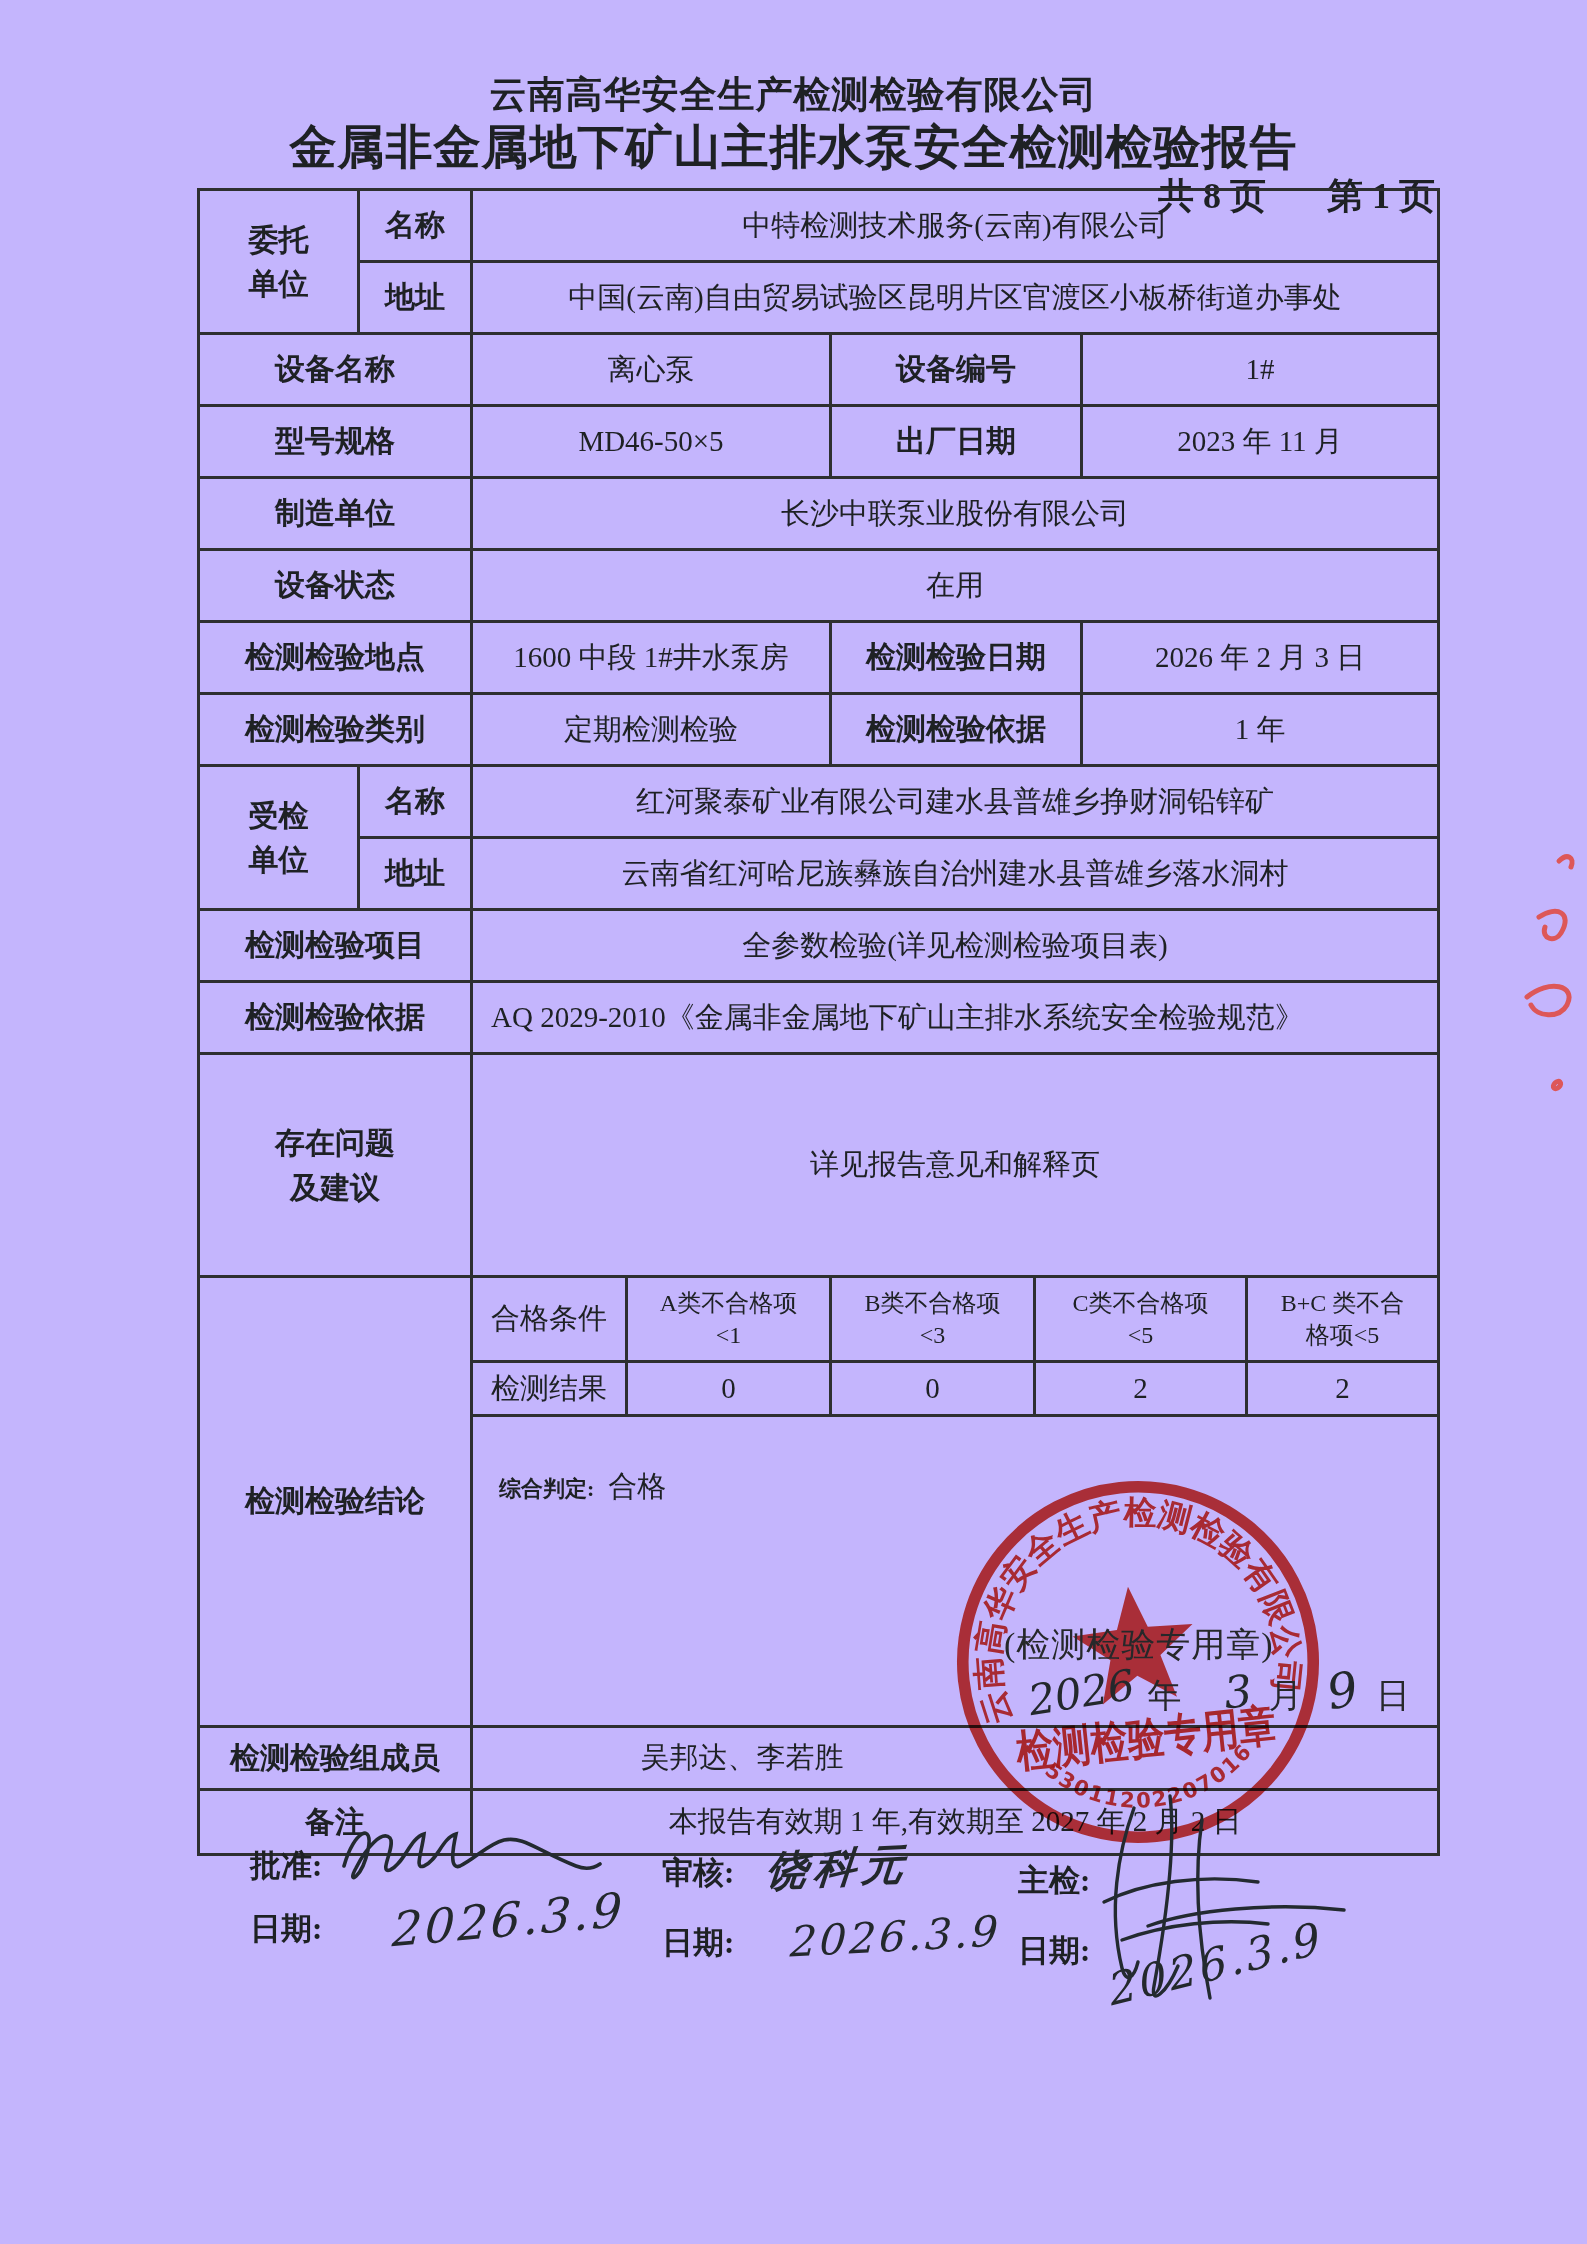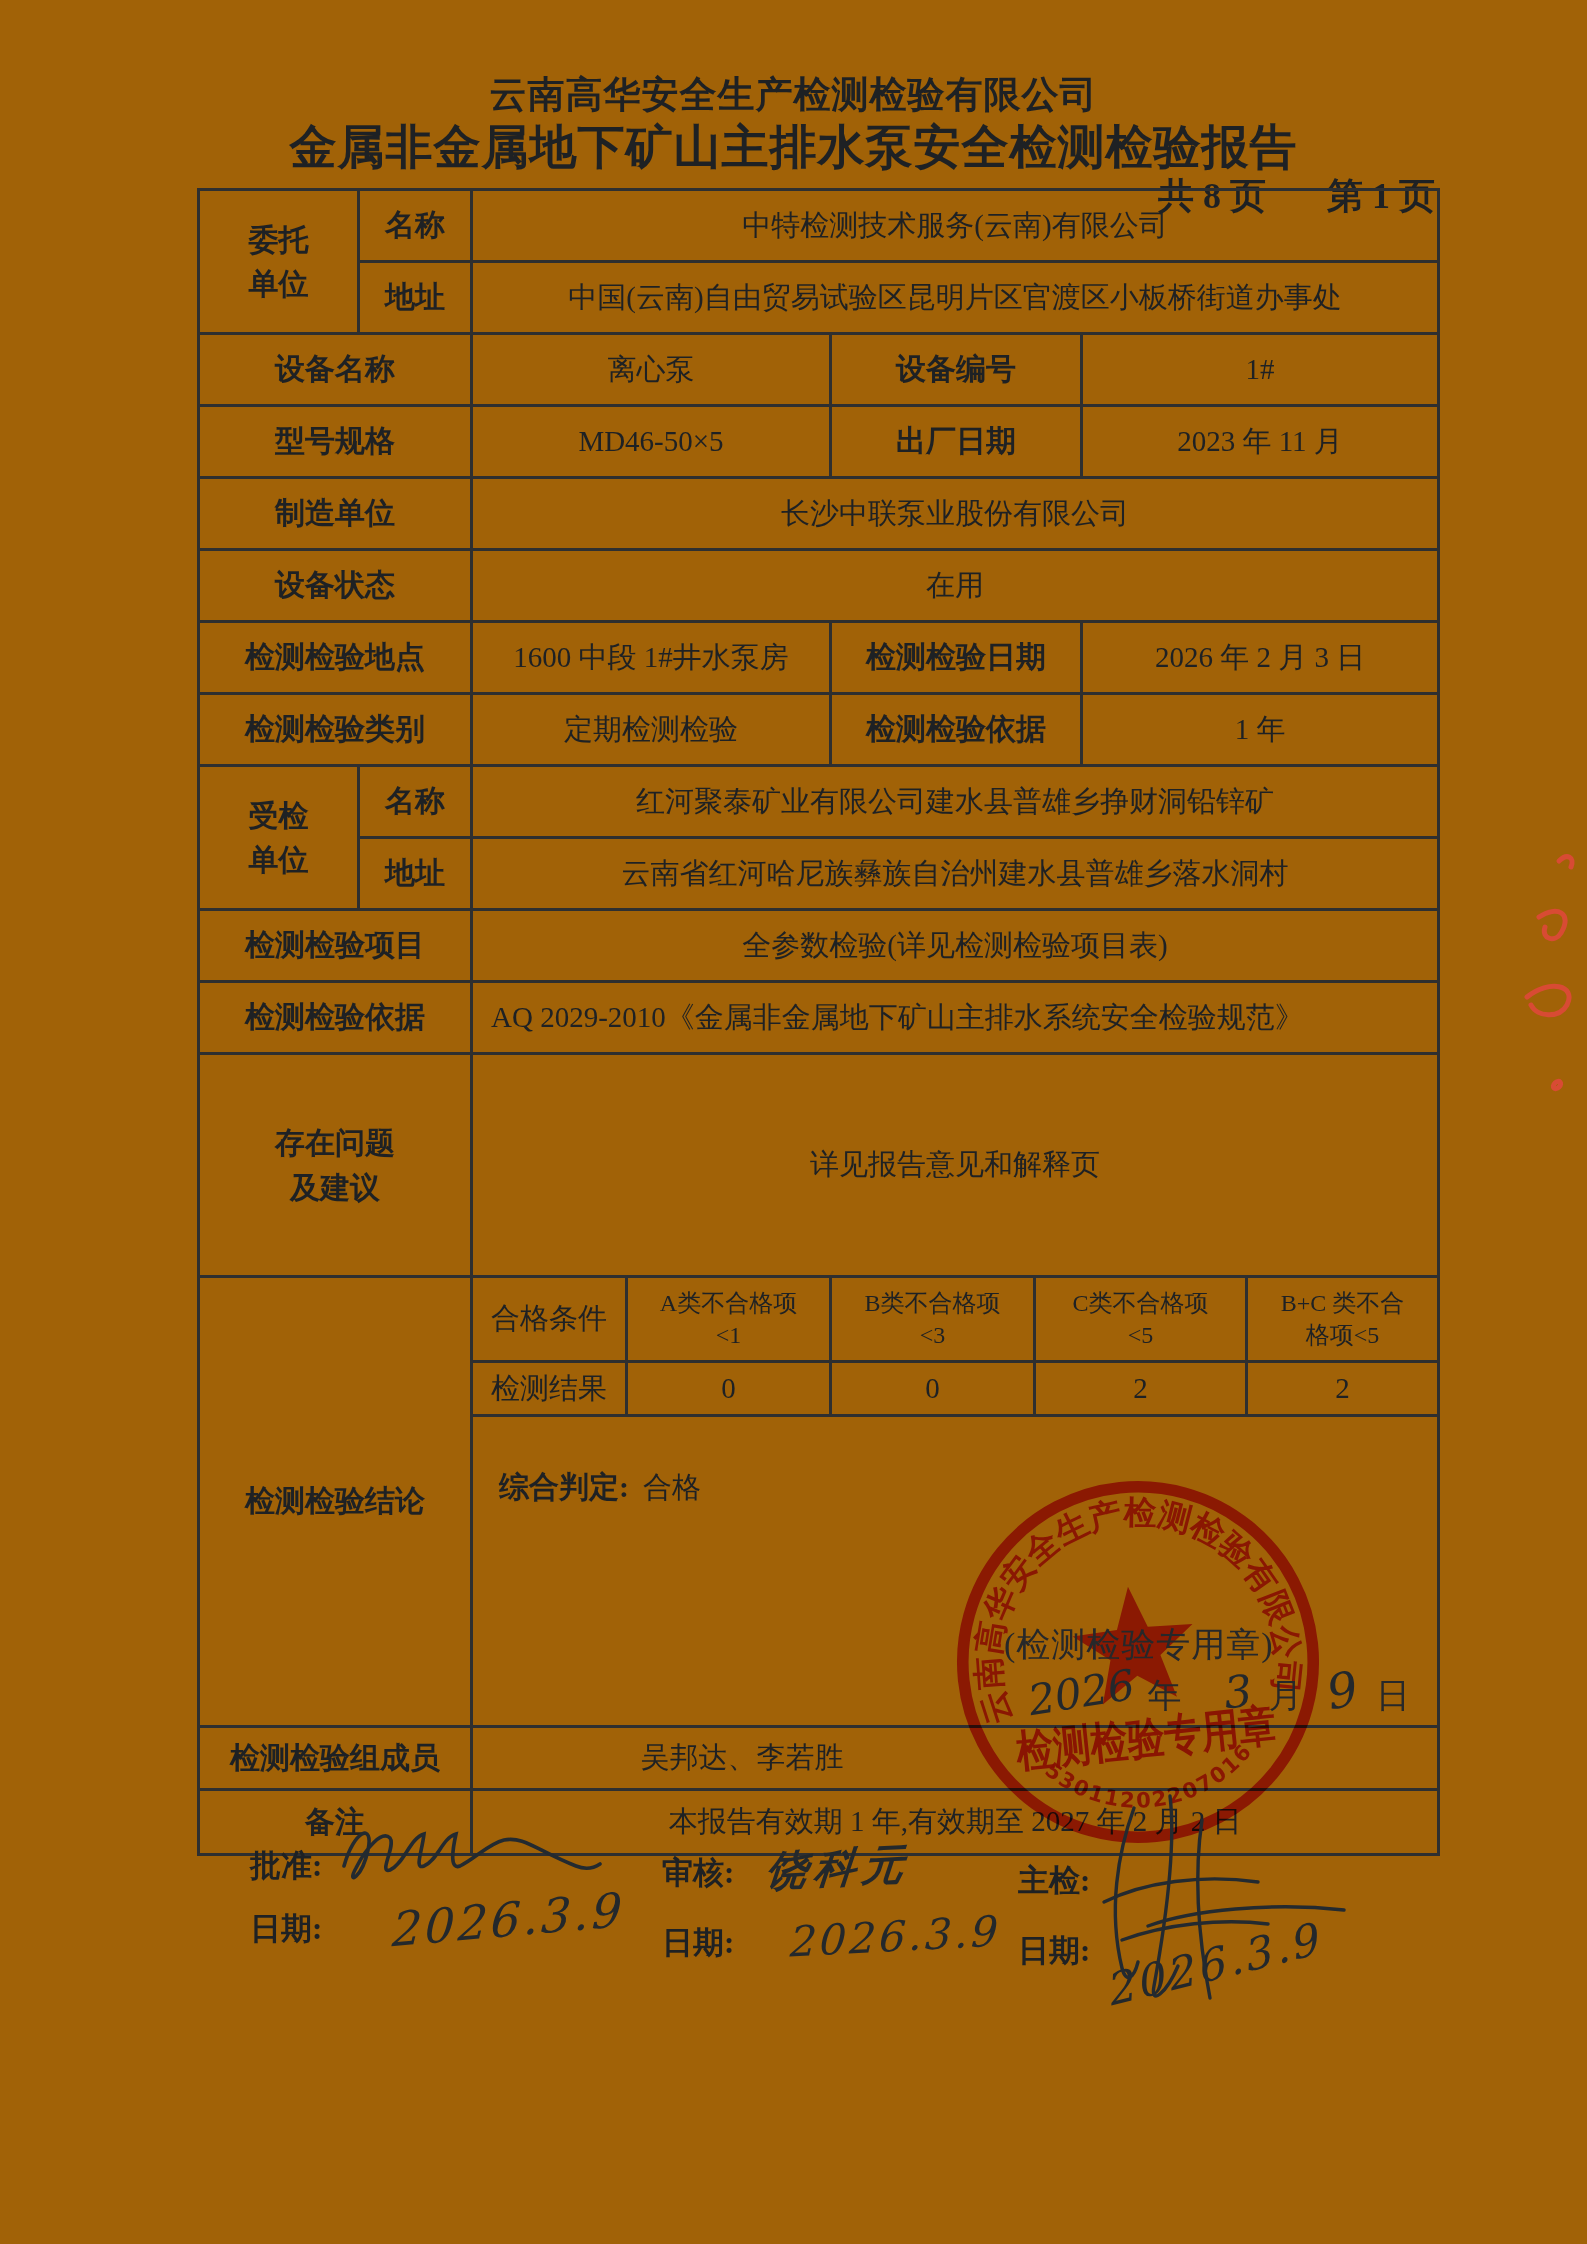--- a/index.html
+++ b/index.html
@@ -1,18 +1,18 @@
 <!DOCTYPE html>
 <html><head>
 <meta charset="utf-8">
 <style>
   html,body{margin:0;padding:0;background:#e8e8e6;}
   .page{
     position:relative;width:1587px;height:2244px;margin:0 auto;
-    background:#a16207;overflow:hidden;
+    background:#c4b5fd;overflow:hidden;
     font-family:"Liberation Serif","DejaVu Serif",serif;color:#1e2124;
   }
   .abs{position:absolute;}
   .title1{top:70px;left:0;width:100%;text-align:center;font-size:37px;font-weight:bold;letter-spacing:1px;}
   .title2{top:116px;left:0;width:100%;text-align:center;font-size:47px;font-weight:bold;letter-spacing:1px;}
   .report-no{top:166px;left:200px;font-size:32px;font-weight:bold;}
   .report-no .num{font-size:31px;letter-spacing:1px;}
   .pagination{top:172px;right:152px;font-size:36px;font-weight:bold;}
   .pagination span{margin-left:52px;}
   table.main{
@@ -24,21 +24,21 @@
     padding:2px 4px;overflow:hidden;
   }
   .lbl{font-size:30px;font-weight:bold;}
   .val{font-size:29px;}
   .val-left{text-align:left !important;padding-left:18px !important;}
   .wrap2{display:inline-block;width:66px;line-height:1.45;}
   .wrap3{display:inline-block;width:136px;line-height:1.5;}
   .cond{font-size:24px;line-height:1.35;font-weight:normal;}
   .cond span{display:block;}
   .verdict-cell{text-align:left !important;vertical-align:top !important;padding:50px 0 0 26px !important;}
-  .verdict-cell .v-lbl{font-size:30px;font-weight:bold;}
+  .verdict-cell .v-lbl{font-size:22px;font-weight:bold;}
   .verdict-cell .v-val{font-size:29px;margin-left:14px;}
   .team-val{padding-right:430px !important;}
   
   .seal{left:948px;top:1472px;width:380px;height:380px;mix-blend-mode:multiply;transform:rotate(-6deg);}
   .seal-note{left:1004px;top:1622px;font-size:34px;color:#26282a;letter-spacing:1px;z-index:6;}
   .seal-date{z-index:6;font-size:34px;color:#26282a;}
   .hw{font-family:"DejaVu Serif","Liberation Serif",serif;font-style:italic;color:#23282c;}
   .sig-svg{z-index:7;}
   .foot-lbl{font-size:31px;font-weight:bold;}
   .margin-marks{right:0;top:845px;width:92px;height:270px;}

